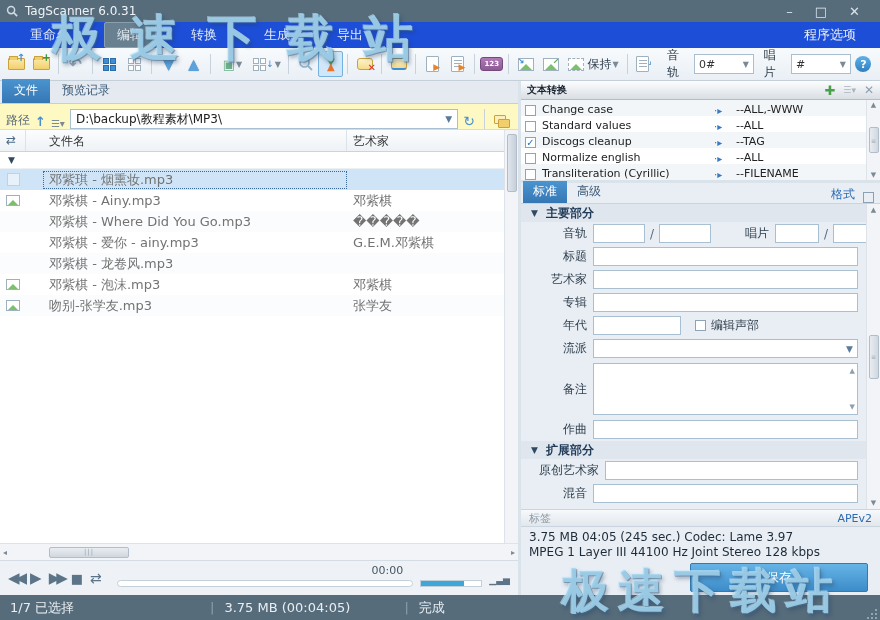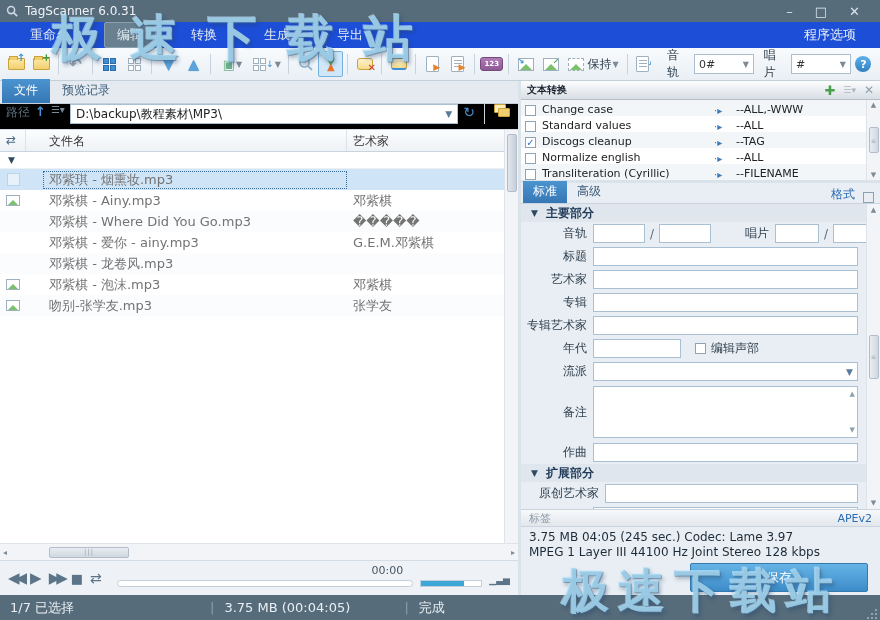--- a/index.html
+++ b/index.html
@@ -50,21 +50,21 @@
 
   
   .content { position:absolute; top:81px; left:0; right:0; bottom:25px; display:flex; }
   .left-panel { width:521px; display:flex; flex-direction:column; background:#fff; border-right:3px solid #dbe3ea; }
   .right-panel { flex:1; display:flex; flex-direction:column; background:#e9eef4; overflow:hidden; }
 
   
   .subtabs { height:23px; background:#e4eaf0; display:flex; align-items:flex-end; padding-left:2px; border-bottom:1px solid #c3cfd9; }
   .subtab { padding:3px 12px 4px; font-size:12px; color:#3c5a78; }
   .subtab.active { background:linear-gradient(#4b94cf,#3577b4); color:#fff; }
-  .pathrow { height:26px; background:#000000; display:flex; align-items:flex-start; padding:0 6px; gap:5px; border-bottom:1px solid #d4dde5; }
+  .pathrow { height:26px; background:#fef9c3; display:flex; align-items:flex-end; padding:0 6px; gap:5px; border-bottom:1px solid #d4dde5; }
   .pathrow .plabel { color:#5a6b79; }
   .up-arrow { color:#4a90d0; font-size:13px; font-weight:bold; }
   .listmenu-icon { color:#7b8a96; font-size:10px; }
   .path-input { flex:1; height:20px; background:#fff; border:1px solid #a9bfd2; display:flex; align-items:center; padding:0 5px; font-size:12px; color:#222; }
   .path-input .chev { margin-left:auto; color:#5a7c9a; font-size:9px; }
   .refresh-icon { color:#4a90d0; font-size:14px; }
   .folders-icon { position:relative; width:18px; height:14px; }
   .folders-icon .f1,.folders-icon .f2 { position:absolute; width:12px; height:9px; background:#f2cf6d; border:1px solid #c9a23e; border-radius:1px; }
   .folders-icon .f1 { left:0; top:0; background:#fdeeba; }
   .folders-icon .f2 { left:4px; top:4px; }
@@ -523,24 +523,20 @@
             <span class="finput"></span>
           </div>
         <div class="frow">
             <span class="flabel">艺术家</span>
             <span class="finput"></span>
           </div>
         <div class="frow">
             <span class="flabel">专辑</span>
             <span class="finput"></span>
           </div>
-        <div class="frow">
-            <span class="flabel">专辑艺术家</span>
-            <span class="finput"></span>
-          </div>
 
         <div class="frow">
           <span class="flabel">年代</span>
           <span class="finput small" style="width:88px;"></span>
           <span class="cbrow">
             <span class="cb" style="margin:0;"></span>
             <span>编辑声部</span>
           </span>
         </div>
 

